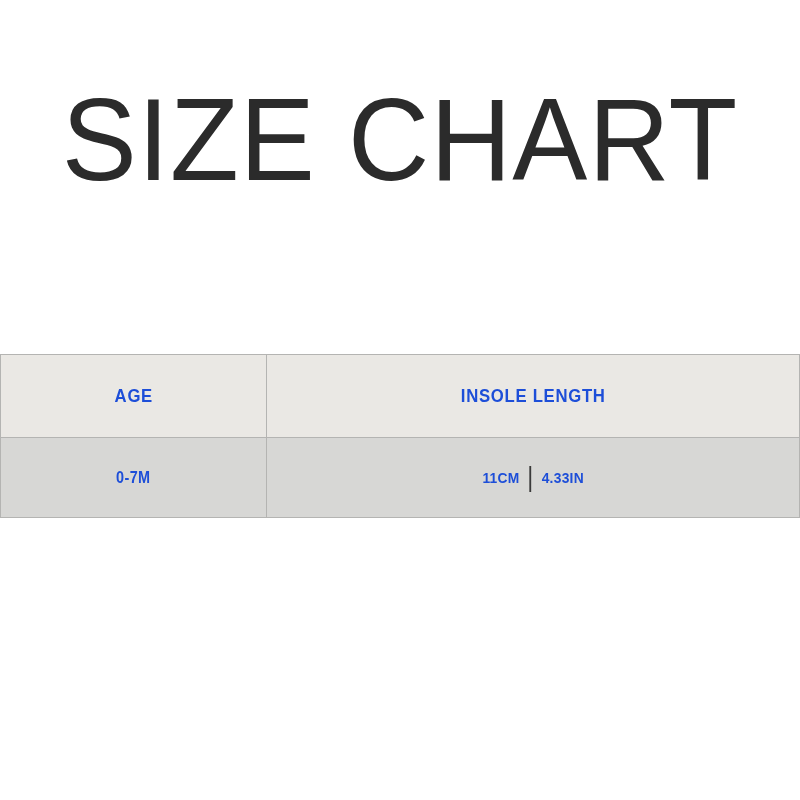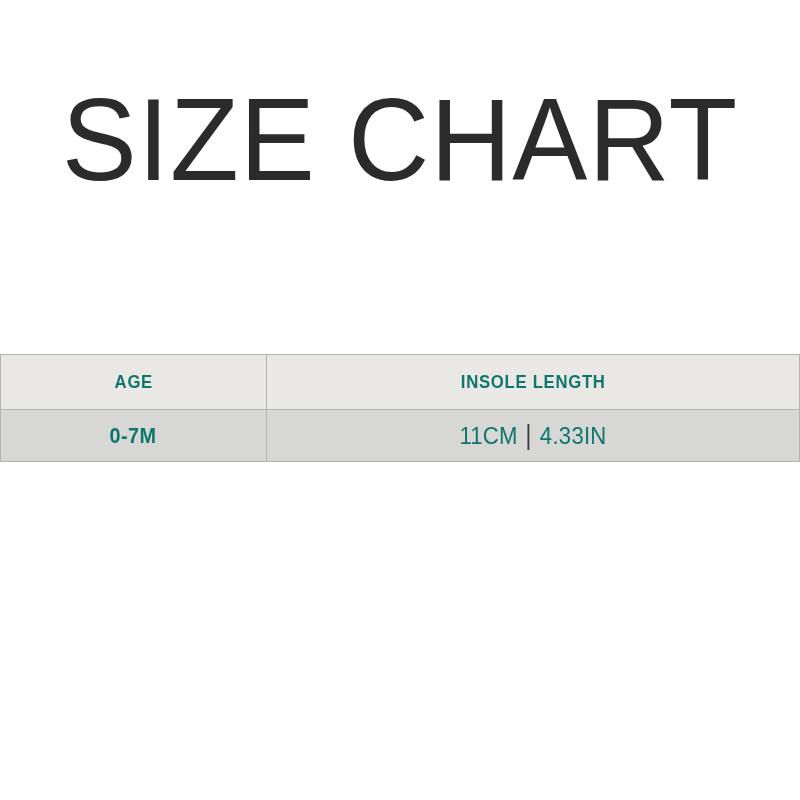--- a/index.html
+++ b/index.html
@@ -50,24 +50,24 @@
     border-collapse: collapse;
     width: 799px;
     table-layout: fixed;
   }
   table.size-table col.col-age   { width: 266px; }
   table.size-table col.col-insole{ width: 533px; }
 
   table.size-table th,
   table.size-table td {
     border: 1px solid #b4b4b2;
-    padding: 0;
+    padding: 14px;
     text-align: center;
     vertical-align: middle;
-    color: #0f766e;
+    color: #1d4ed8;
   }
 
   
   table.size-table thead tr th {
     background: #eae8e4;
     height: 54px;
     font-size: 19px;
     font-weight: bold;
     letter-spacing: 0.8px;
     font-family: "Liberation Sans", sans-serif;
@@ -81,34 +81,34 @@
 
   
   table.size-table tbody tr td {
     background: #d7d7d5;
   }
   table.size-table tbody tr:nth-child(1) td { height: 51px; }
   table.size-table tbody tr:nth-child(2) td { height: 46px; }
   table.size-table tbody tr:nth-child(3) td { height: 47px; }
 
   td.cell-age {
-    font-size: 22px;
+    font-size: 16px;
     font-weight: bold;
     letter-spacing: 0.5px;
   }
   .age-text {
     display: inline-block;
     transform: scaleX(0.9);
     transform-origin: center center;
     white-space: nowrap;
   }
 
   td.cell-insole {
-    font-size: 24px;
-    font-weight: 400;
+    font-size: 15px;
+    font-weight: 700;
     letter-spacing: 0.3px;
   }
   .insole-inner {
     display: inline-flex;
     align-items: center;
     justify-content: center;
     gap: 0px;
     transform: scaleX(0.92);
     transform-origin: center center;
     white-space: nowrap;

